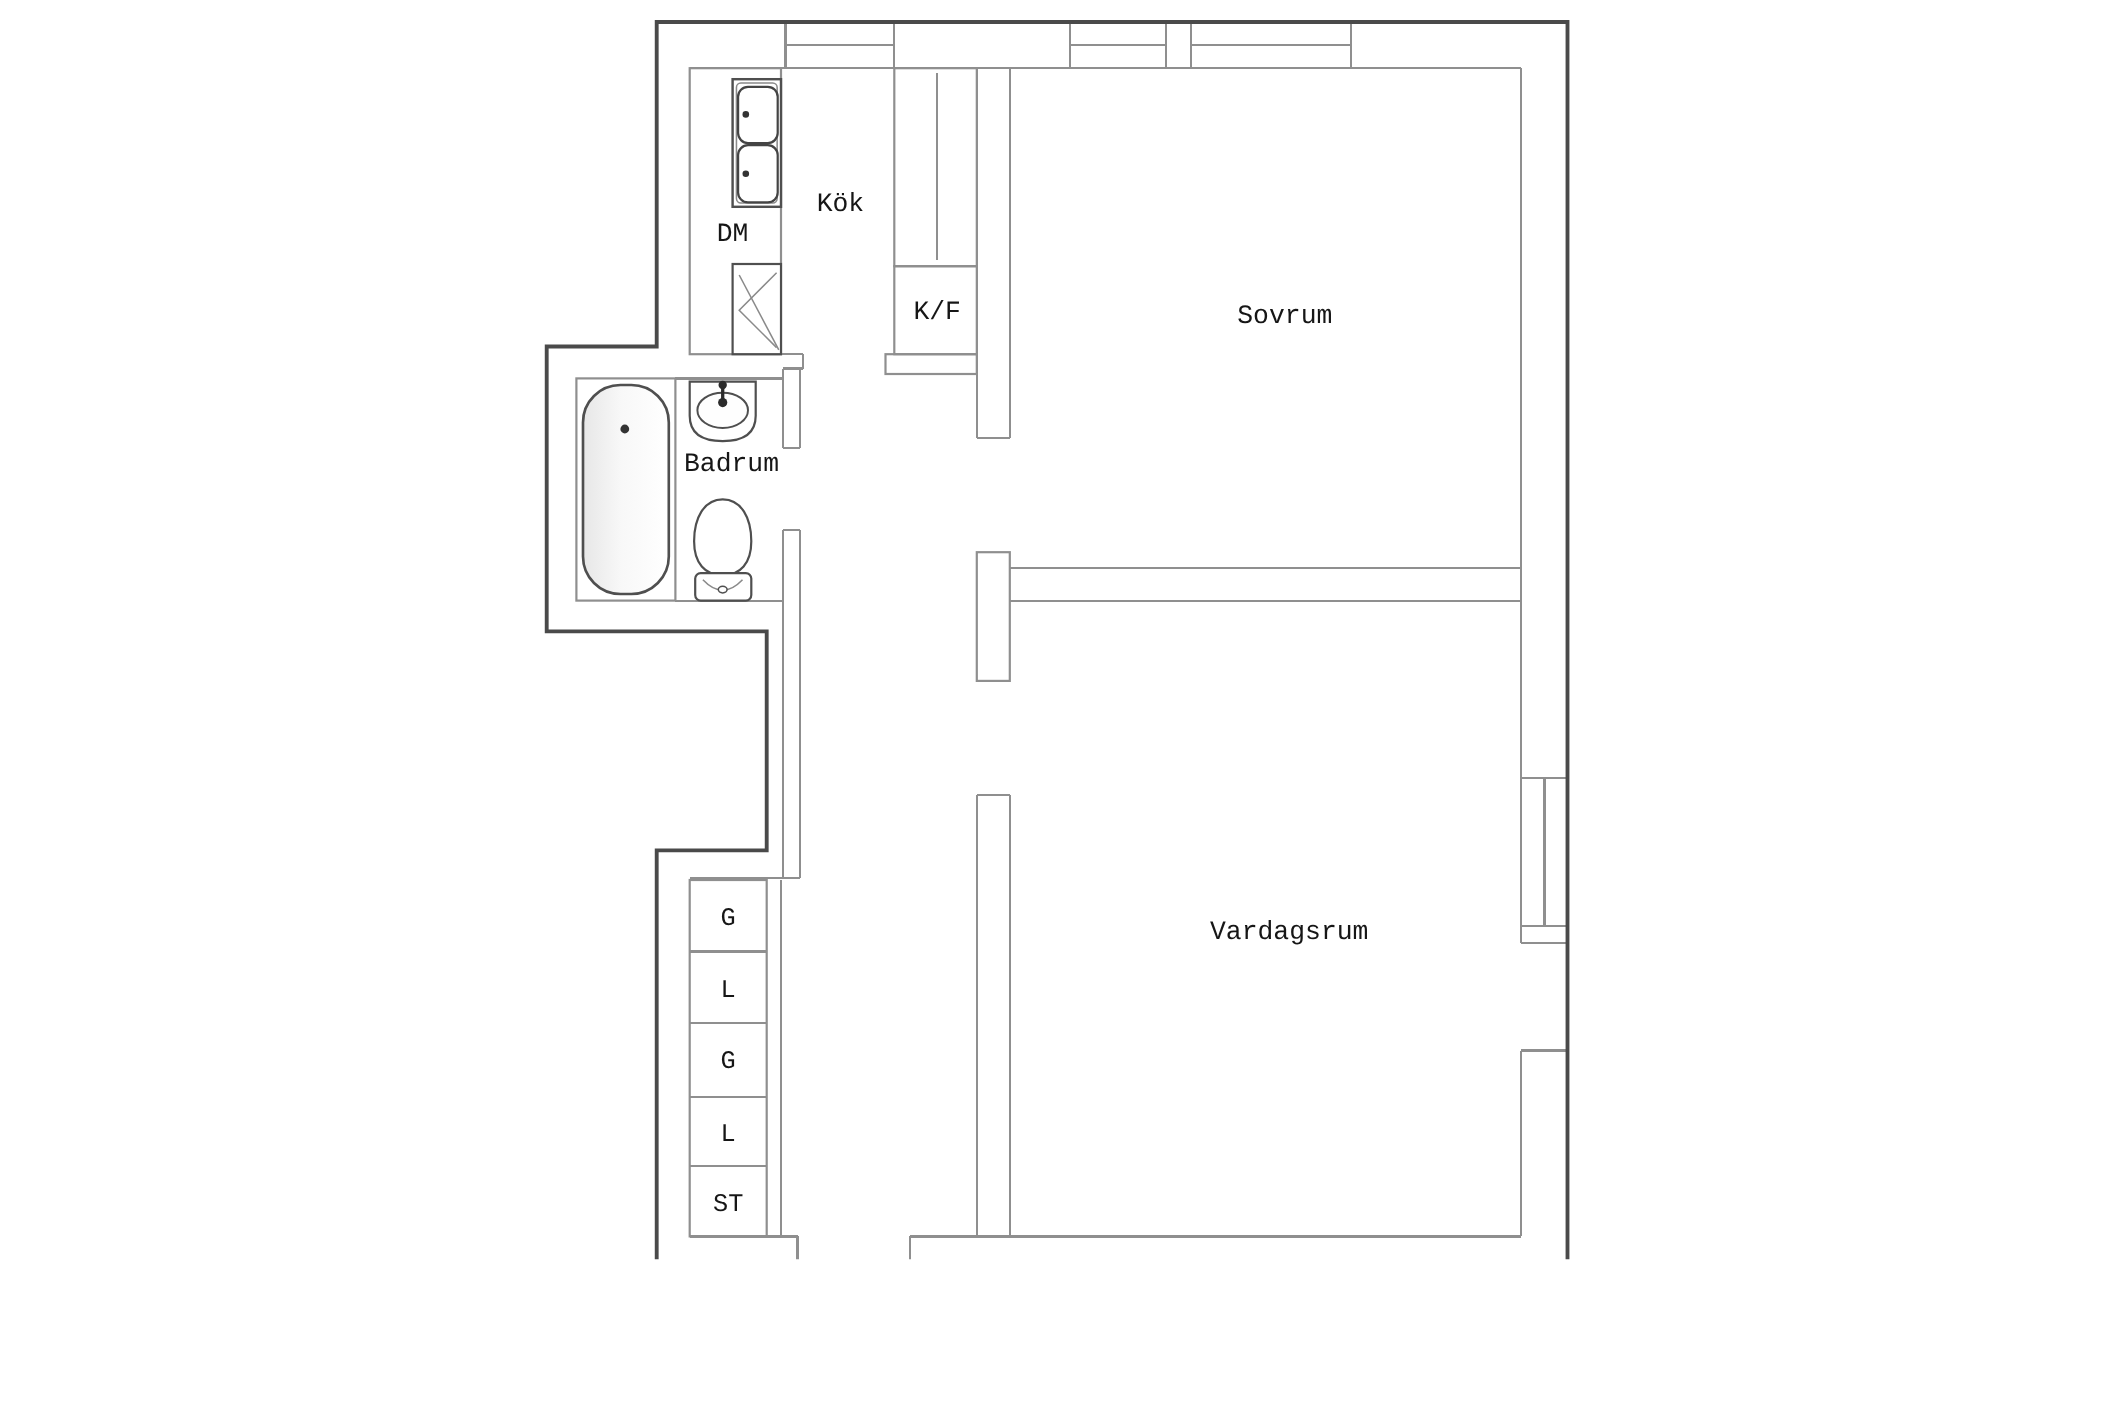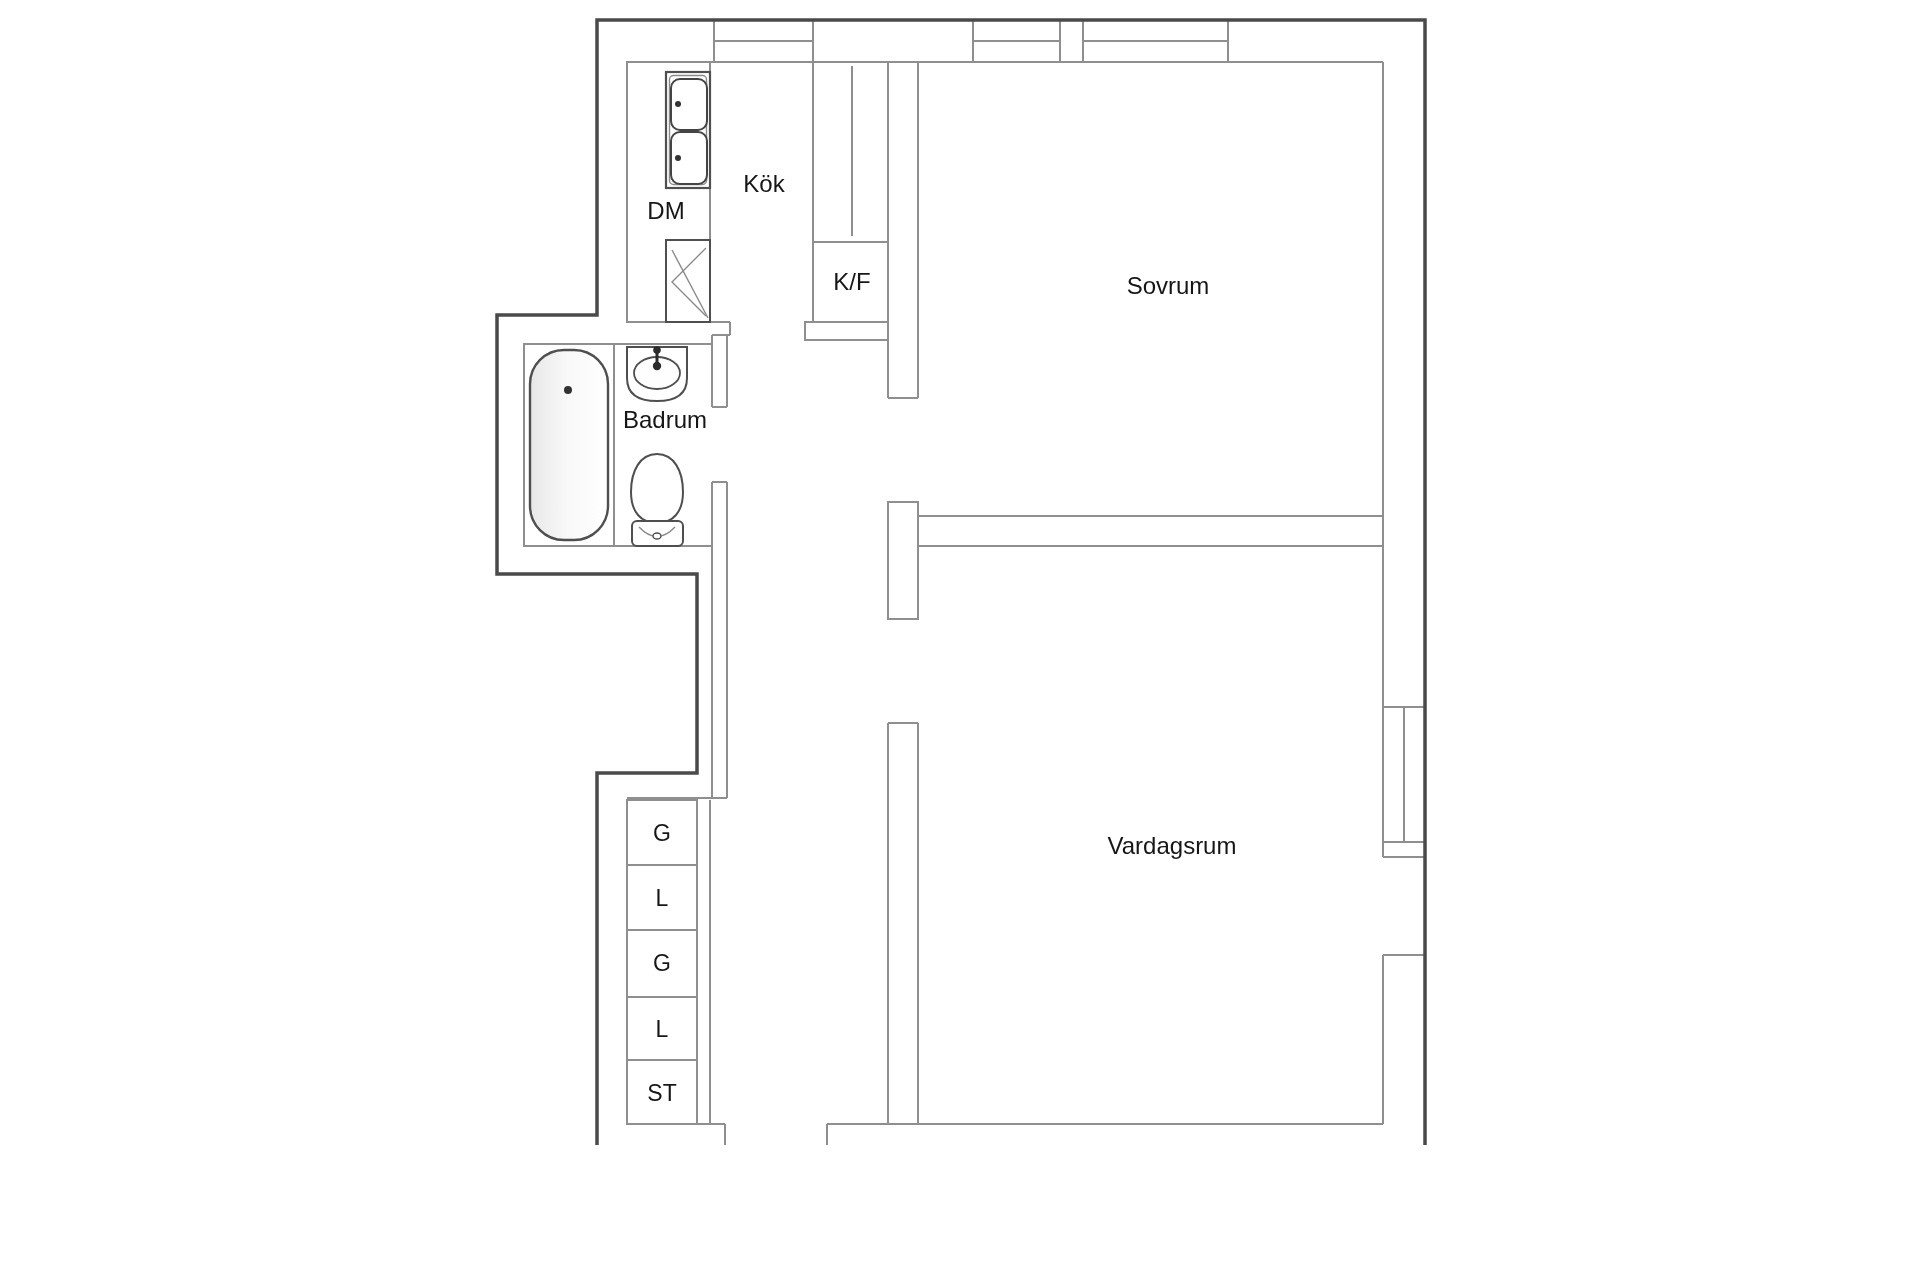--- a/index.html
+++ b/index.html
@@ -1,17 +1,17 @@
 <!DOCTYPE html>
 <html><head>
 <meta charset="utf-8">
 <style>
   html,body{margin:0;padding:0;background:#ffffff;}
   .stage{position:relative;width:1920px;height:1145px;background:#ffffff;overflow:hidden;
-         font-family:Liberation Sans, sans-serif;}
+         font-family:Liberation Mono, monospace;}
   svg{position:absolute;left:0;top:0;}
   .inner{stroke:#8f8f8f;stroke-width:2;fill:none;}
   .inner-c{stroke:#8f8f8f;stroke-width:2;fill:none;shape-rendering:crispEdges;}
   .outer{stroke:#4a4a4a;stroke-width:3.5;fill:none;}
   .fix{stroke:#4f4f4f;stroke-width:2;fill:#ffffff;}
   .fixthin{stroke:#8a8a8a;stroke-width:1.4;fill:none;}
   .roomlabel{font-size:24px;fill:#161616;text-anchor:middle;}
   .smalllabel{font-size:23px;fill:#161616;text-anchor:middle;}
 </style>
 </head>

